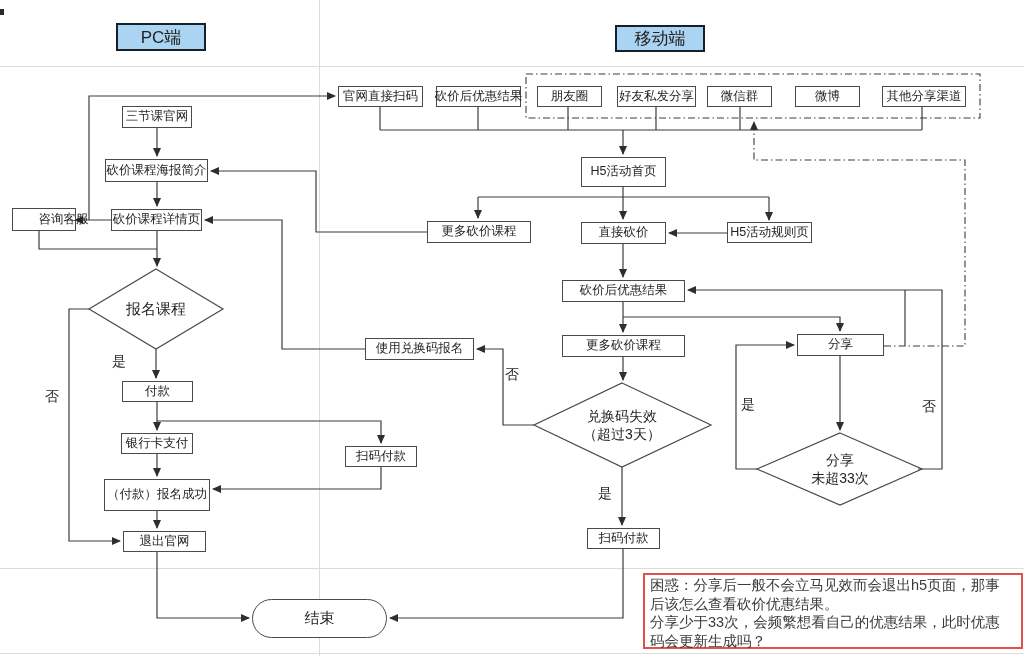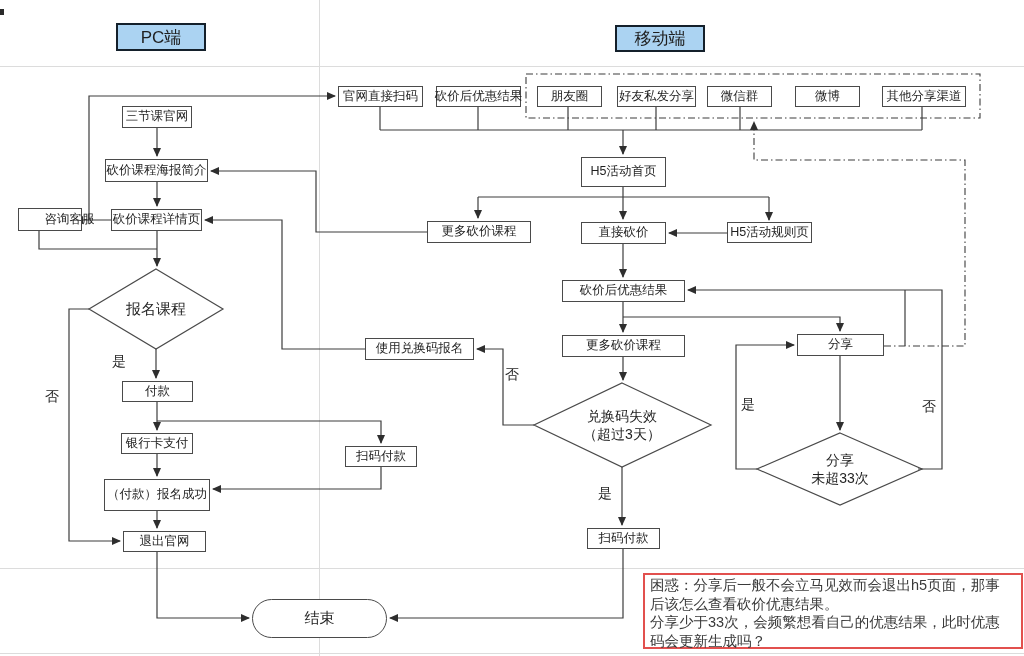--- a/index.html
+++ b/index.html
@@ -117,21 +117,21 @@
 
   <div class="hdr" style="left:116px;top:23px;width:90px;height:28px;">
     <span>PC端</span>
   </div>
   <div class="hdr" style="left:615px;top:25px;width:90px;height:27px;">
     <span>移动端</span>
   </div>
 
   <div class="node" style="left:122px;top:106px;width:70px;height:22px;">三节课官网</div>
   <div class="node" style="left:105px;top:159px;width:103px;height:23px;">砍价课程海报简介</div>
-  <div class="node" style="left:18px;top:208px;width:64px;height:23px;padding-left:39px;">咨询客服</div>
+  <div class="node" style="left:12px;top:208px;width:64px;height:23px;padding-left:39px;">咨询客服</div>
   <div class="node" style="left:111px;top:209px;width:91px;height:22px;">砍价课程详情页</div>
 
   <div class="dtext big" style="left:156px;top:309px;">
     <span>报名课程</span>
   </div>
   <div class="dlabel" style="left:112px;top:353px;">是</div>
   <div class="dlabel" style="left:45px;top:388px;">否</div>
 
   <div class="node" style="left:122px;top:381px;width:71px;height:21px;">付款</div>
   <div class="node" style="left:121px;top:433px;width:72px;height:21px;">银行卡支付</div>

